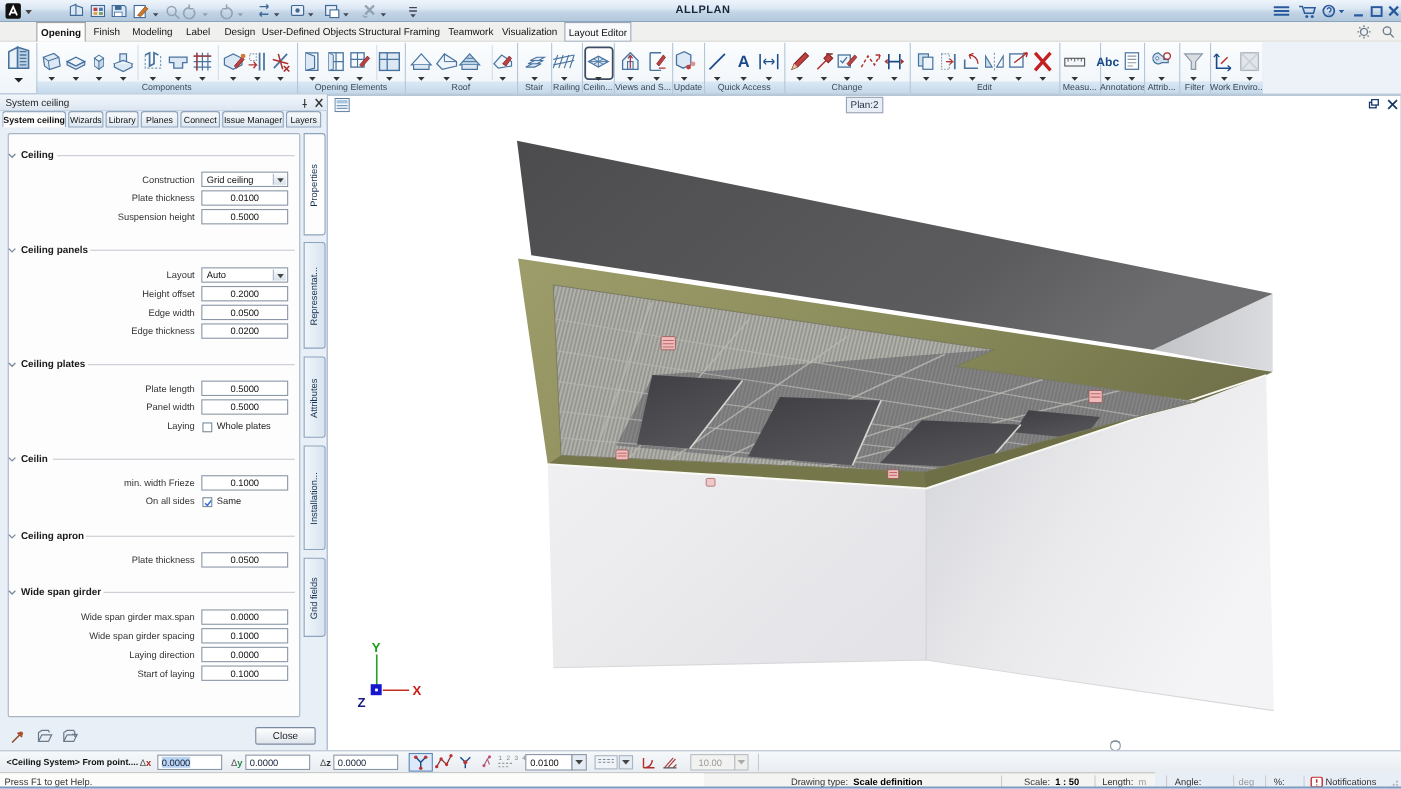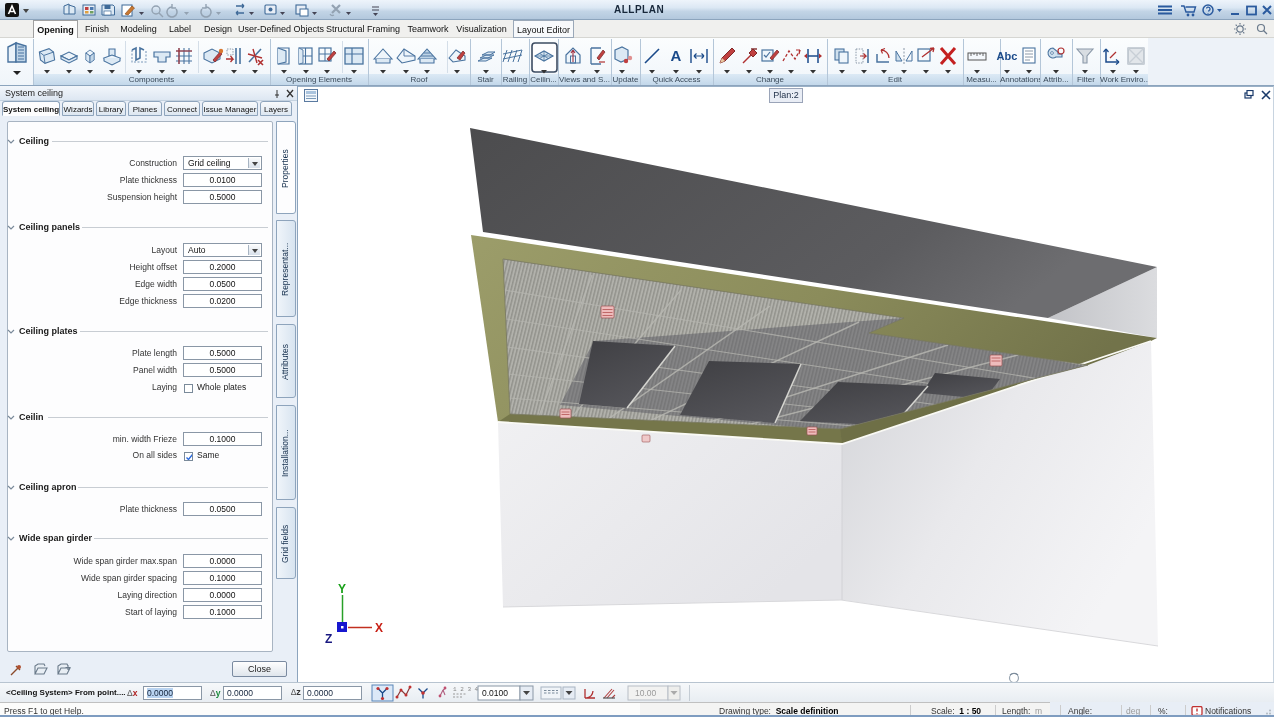--- a/index.html
+++ b/index.html
@@ -720,21 +720,21 @@
   </svg>
   <div id="plan2">Plan:2</div>
 </div>
 
 <div id="coordbar">
   <div class="cb-txt" style="left:6px;font-weight:bold;color:#111;font-size:8px;">&lt;Ceiling System&gt; From point....</div>
   <div class="cb-txt" style="left:127px;color:#555;">Δ<span style="color:#b02020;font-weight:bold;">x</span></div>
   <div class="cfield" style="left:143px;"><span style="background:#b9d3f0;">0.0000</span></div>
   <div class="cb-txt" style="left:210px;color:#555;">Δ<span style="color:#1a8a3a;font-weight:bold;">y</span></div>
   <div class="cfield" style="left:223px;">0.0000</div>
-  <div class="cb-txt" style="left:291px;color:#555;font-family:Liberation Mono, monospace;">Δ<span style="color:#333;font-weight:bold;">z</span></div>
+  <div class="cb-txt" style="left:291px;color:#555;">Δ<span style="color:#333;font-weight:bold;">z</span></div>
   <div class="cfield" style="left:303px;">0.0000</div>
   <svg class="abs" style="left:365px;top:0" width="330" height="20" viewBox="0 0 330 20">
     <rect x="7" y="2" width="21" height="16" fill="#dce9f8" stroke="#5a86b8"></rect>
     <g stroke="#1a4a8a" stroke-width="1.3" fill="none">
       <path d="M17.5 10 L13 5.5 M17.5 10 L22 5.5 M17.5 10 L17.5 15.5"></path>
     </g>
     <circle cx="13" cy="5.5" r="1.6" fill="#c03030"></circle>
       <circle cx="22" cy="5.5" r="1.6" fill="#c03030"></circle>
       <circle cx="17.5" cy="15.5" r="1.6" fill="#c03030"></circle>
     <g stroke="#8a3a3a" stroke-width="1.2" fill="none">

